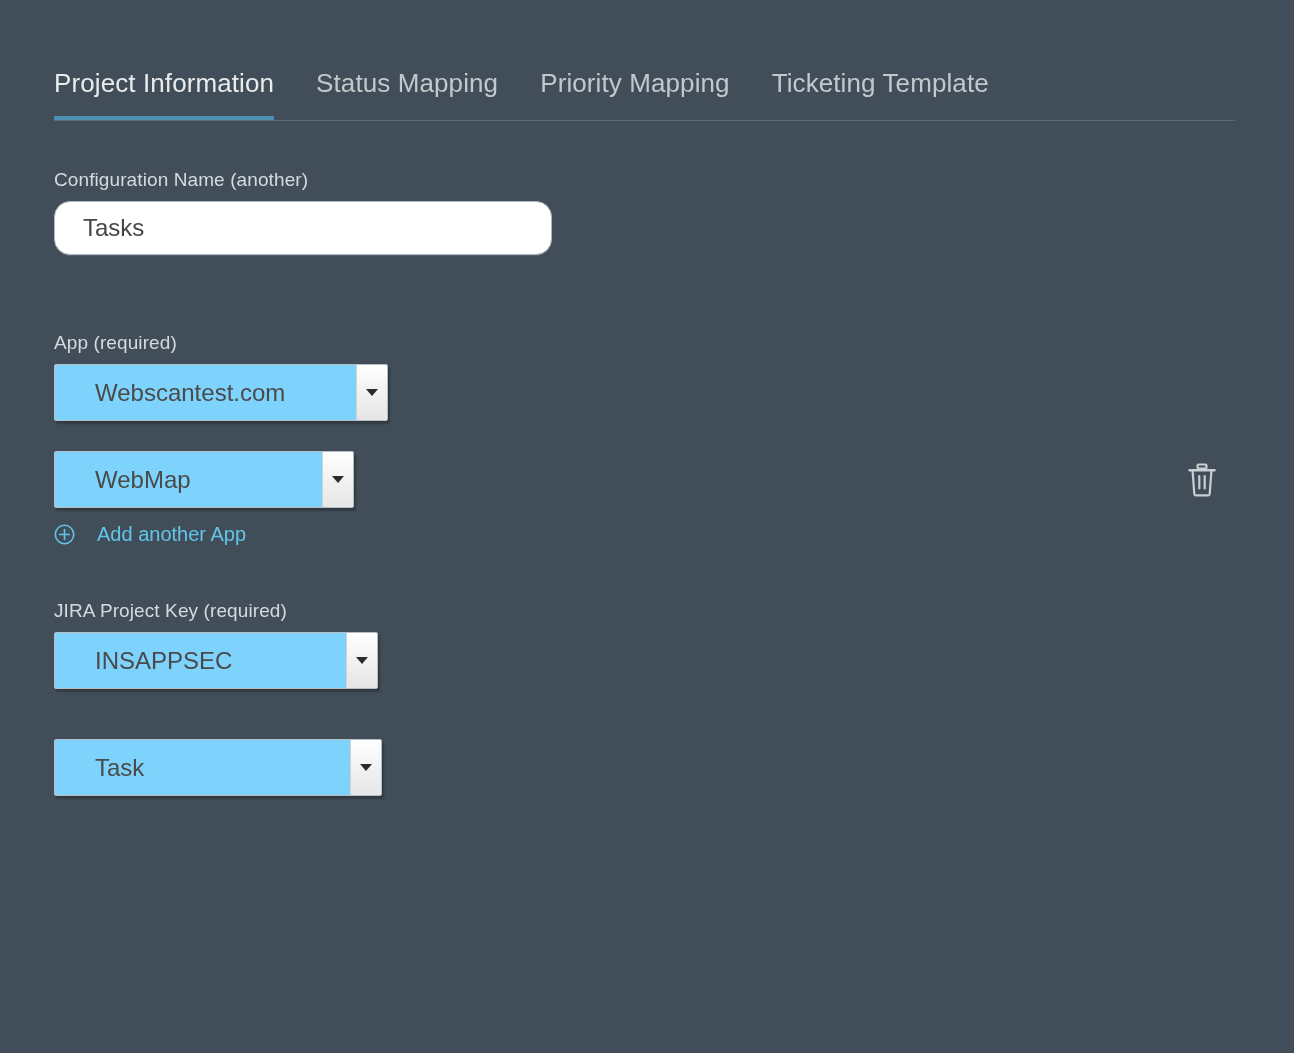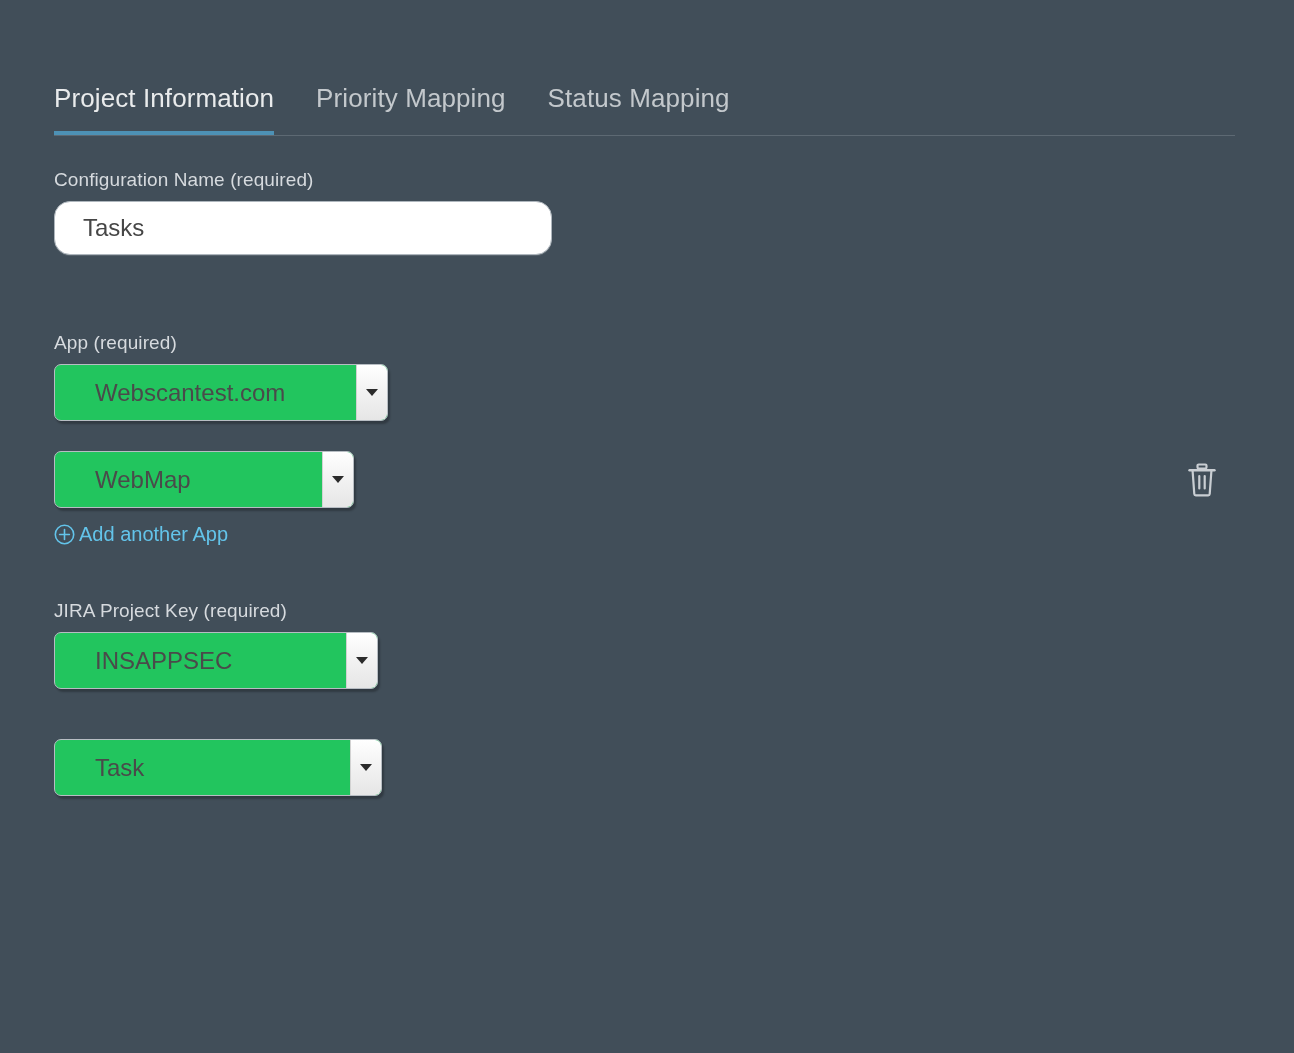--- a/index.html
+++ b/index.html
@@ -13,21 +13,21 @@
     background: #414e59;
     font-family: "Liberation Sans", sans-serif;
     overflow: hidden;
     position: relative;
   }
 
   
   .tabbar {
     position: absolute;
     left: 54px;
-    top: 73px;
+    top: 58px;
     width: 1181px;
     height: 63px;
   }
   .tabs {
     display: flex;
     align-items: flex-end;
     height: 62px;
   }
   .tab {
     font-size: 26px;
@@ -92,23 +92,23 @@
     outline: none;
     box-shadow: 0 1px 0 rgba(255,255,255,0.12);
     display: block;
   }
 
   
   .select {
     box-sizing: border-box;
     position: relative;
     height: 57px;
-    border-radius: 7px;
+    border-radius: 2px;
     border: 1px solid #b7bdc3;
-    background: #22c55e;
+    background: #7dd3fc;
     display: inline-flex;
     align-items: center;
     cursor: pointer;
     box-shadow: 2px 3px 2px rgba(0,0,0,0.26);
     overflow: hidden;
   }
   .select .select-value {
     font-size: 24px;
     color: #4a4a4a;
     padding-left: 40px;
@@ -162,21 +162,21 @@
     cursor: pointer;
     background: none;
     border: none;
     padding: 0;
   }
 
   
   .add-link {
     display: inline-flex;
     align-items: center;
-    gap: 4px;
+    gap: 22px;
     margin-top: 15px;
     color: #63c4ea;
     font-size: 20px;
     cursor: pointer;
     user-select: none;
   }
   .plus-icon {
     display: inline-flex;
     width: 21px;
     height: 21px;
@@ -184,33 +184,36 @@
 </style>
 </head>
 <body>
 
 <div class="tabbar">
   <div class="tabs">
     <div class="tab active">
       <span>Project Information</span>
     </div>
     <div class="tab">
+      <span>Status Mapping</span>
+    </div>
+    <div class="tab">
       <span>Priority Mapping</span>
     </div>
     <div class="tab">
-      <span>Status Mapping</span>
+      <span>Ticketing Template</span>
     </div>
   </div>
   <div class="tab-separator"></div>
 </div>
 
 <div class="form">
 
   <div>
-    <div class="field-label">Configuration Name (required)</div>
+    <div class="field-label">Configuration Name (another)</div>
     <input class="text-input" type="text" value="Tasks" style="">
   </div>
 
   <div class="gap-1"></div>
 
   <div>
     <div class="field-label">App (required)</div>
 
     <div class="app-row">
       <div class="select select-app">

